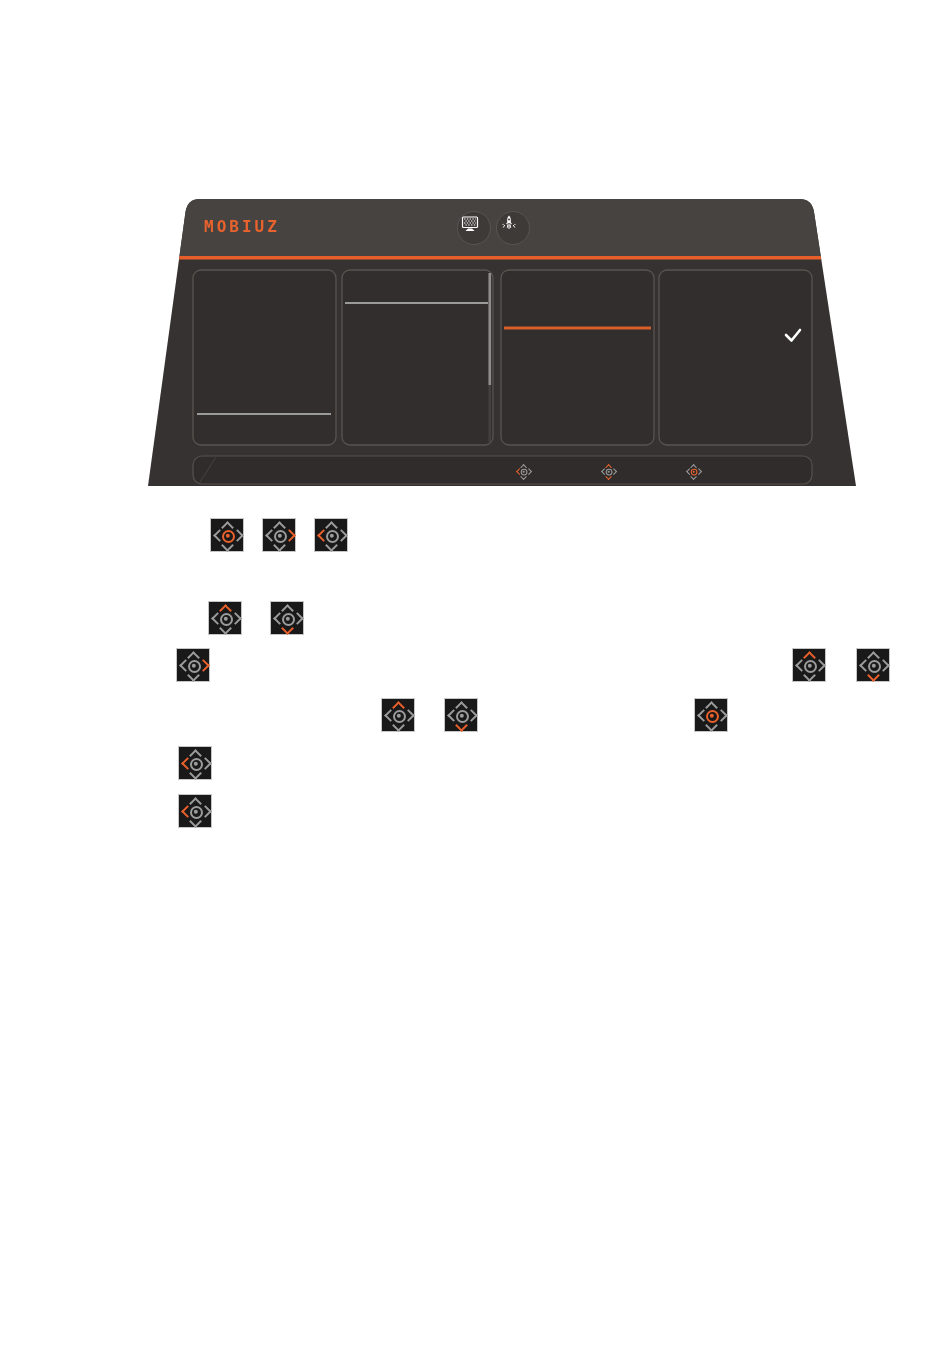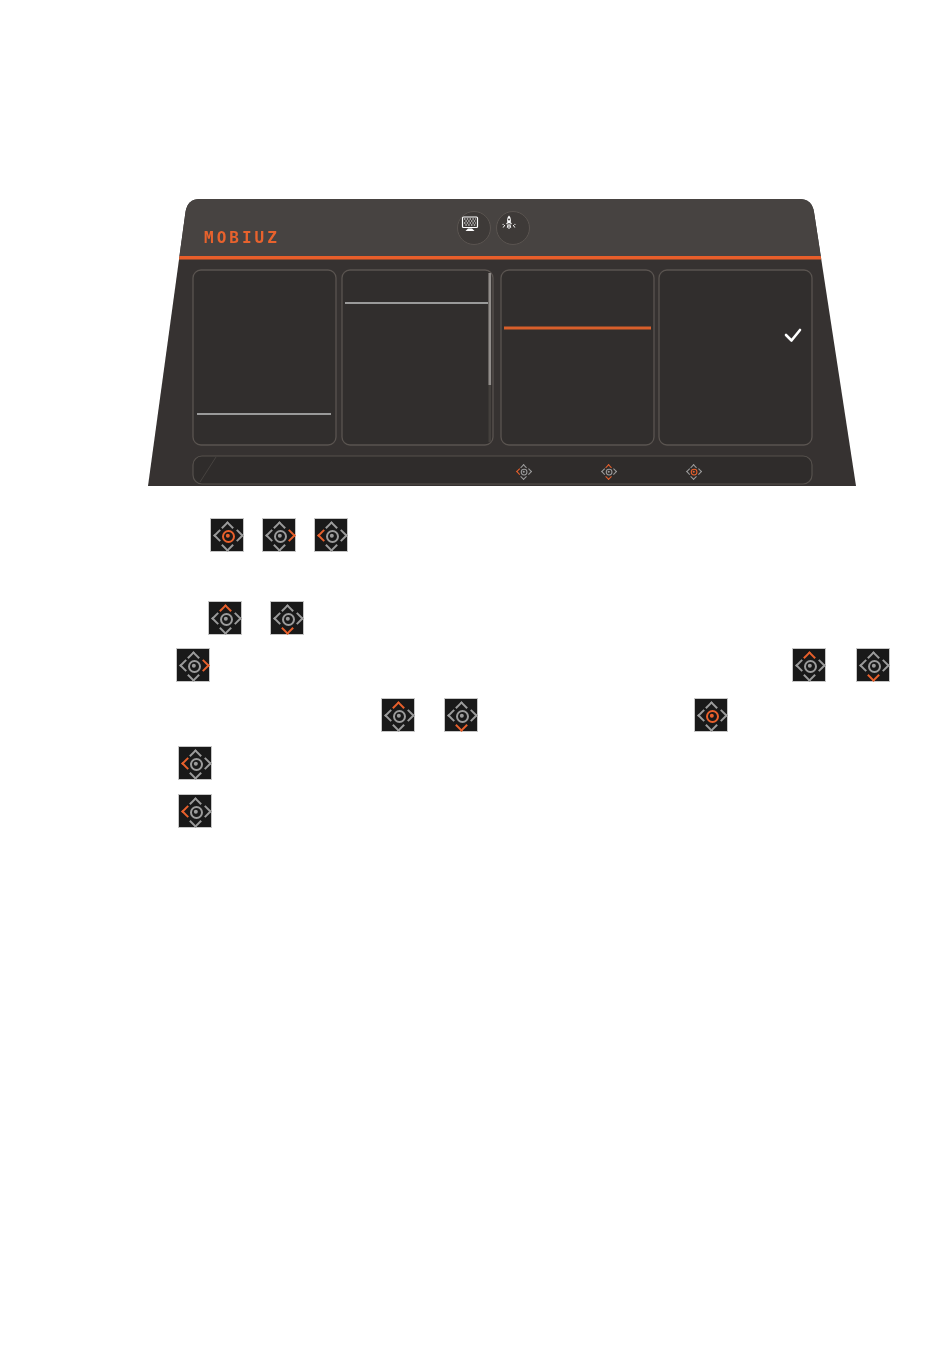--- a/index.html
+++ b/index.html
@@ -8,21 +8,20 @@
     font-family:"Liberation Sans", sans-serif;overflow:hidden;
   }
   
   #osd{position:absolute;left:140px;top:198px;width:720px;height:288px;}
   #osd svg{position:absolute;left:0;top:0;}
   #osd-logo{
     position:absolute;left:64px;top:19px;height:20px;line-height:20px;
     font-family:"DejaVu Sans Mono", monospace;font-weight:bold;
     font-size:16px;letter-spacing:3px;color:#e8622d;
     transform:scaleY(0.95);
-    margin-top:11px;
   }
   .hdr-circle{
     position:absolute;top:13px;width:34px;height:34px;border-radius:50%;
     background:#3e3a38;border:1px solid #5a5450;box-sizing:border-box;
     display:flex;align-items:center;justify-content:center;
   }
   #hdr-circle-display{left:317px;}
   #hdr-circle-rocket{left:356px;}
   
   .joy{

